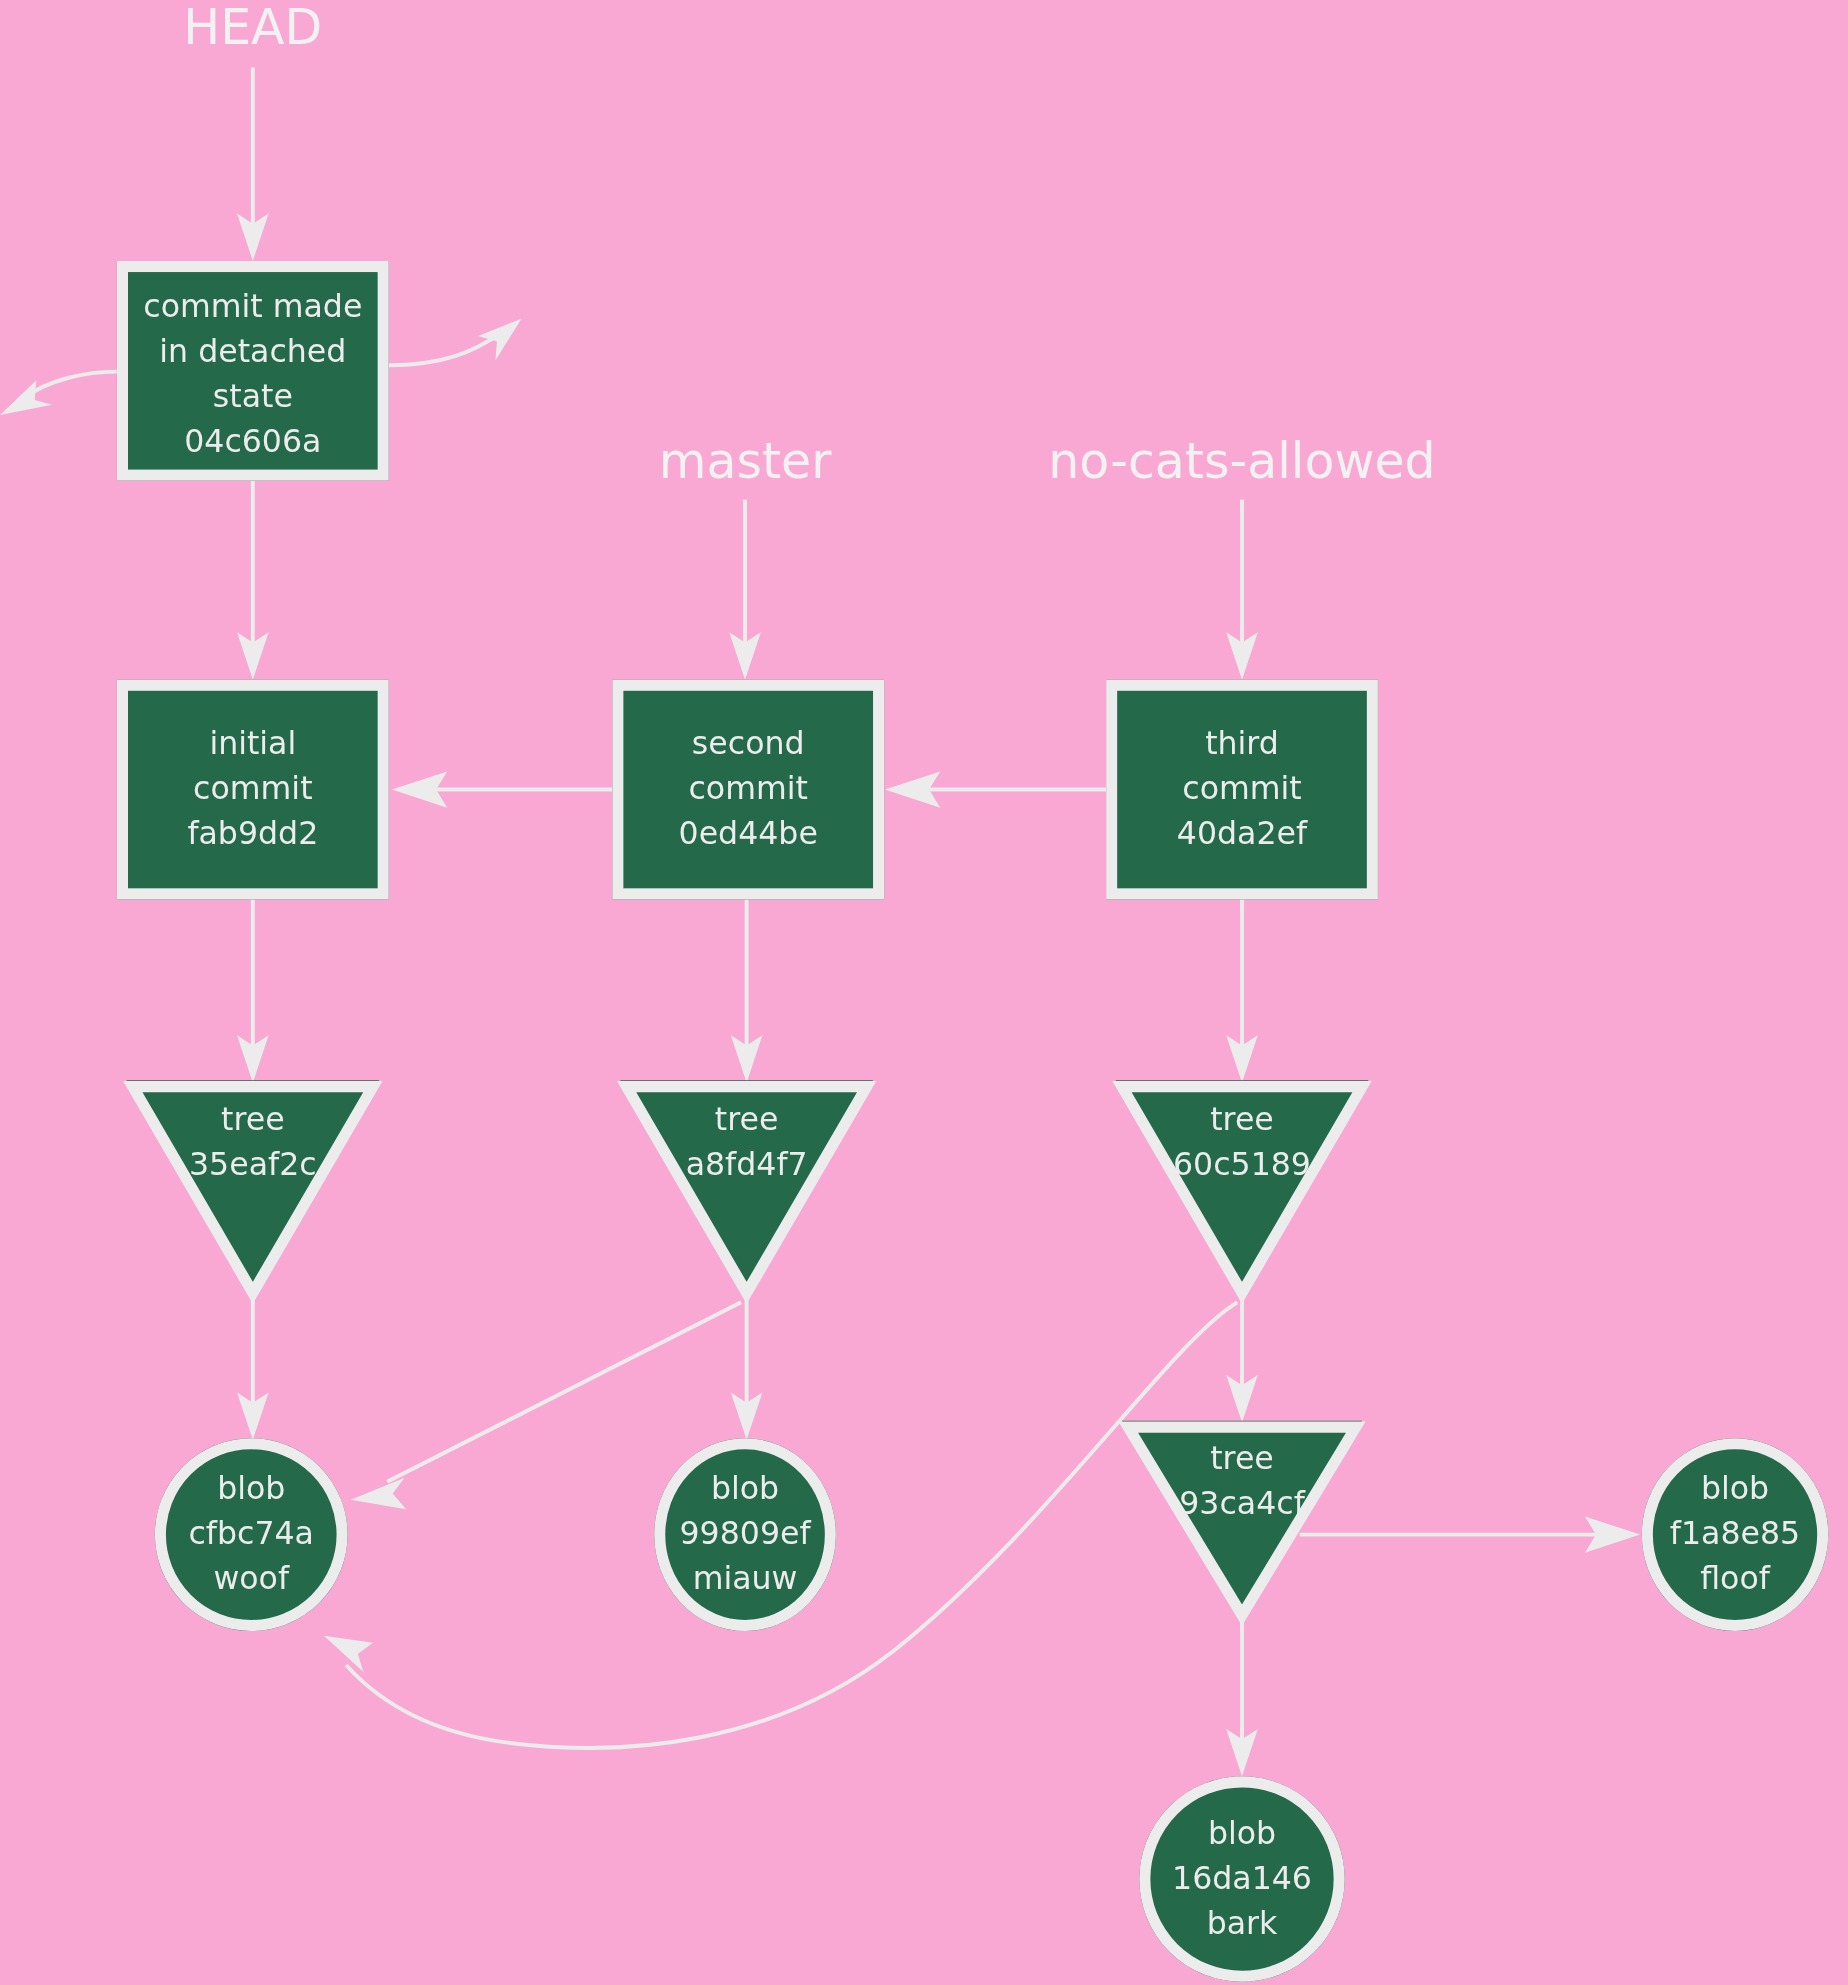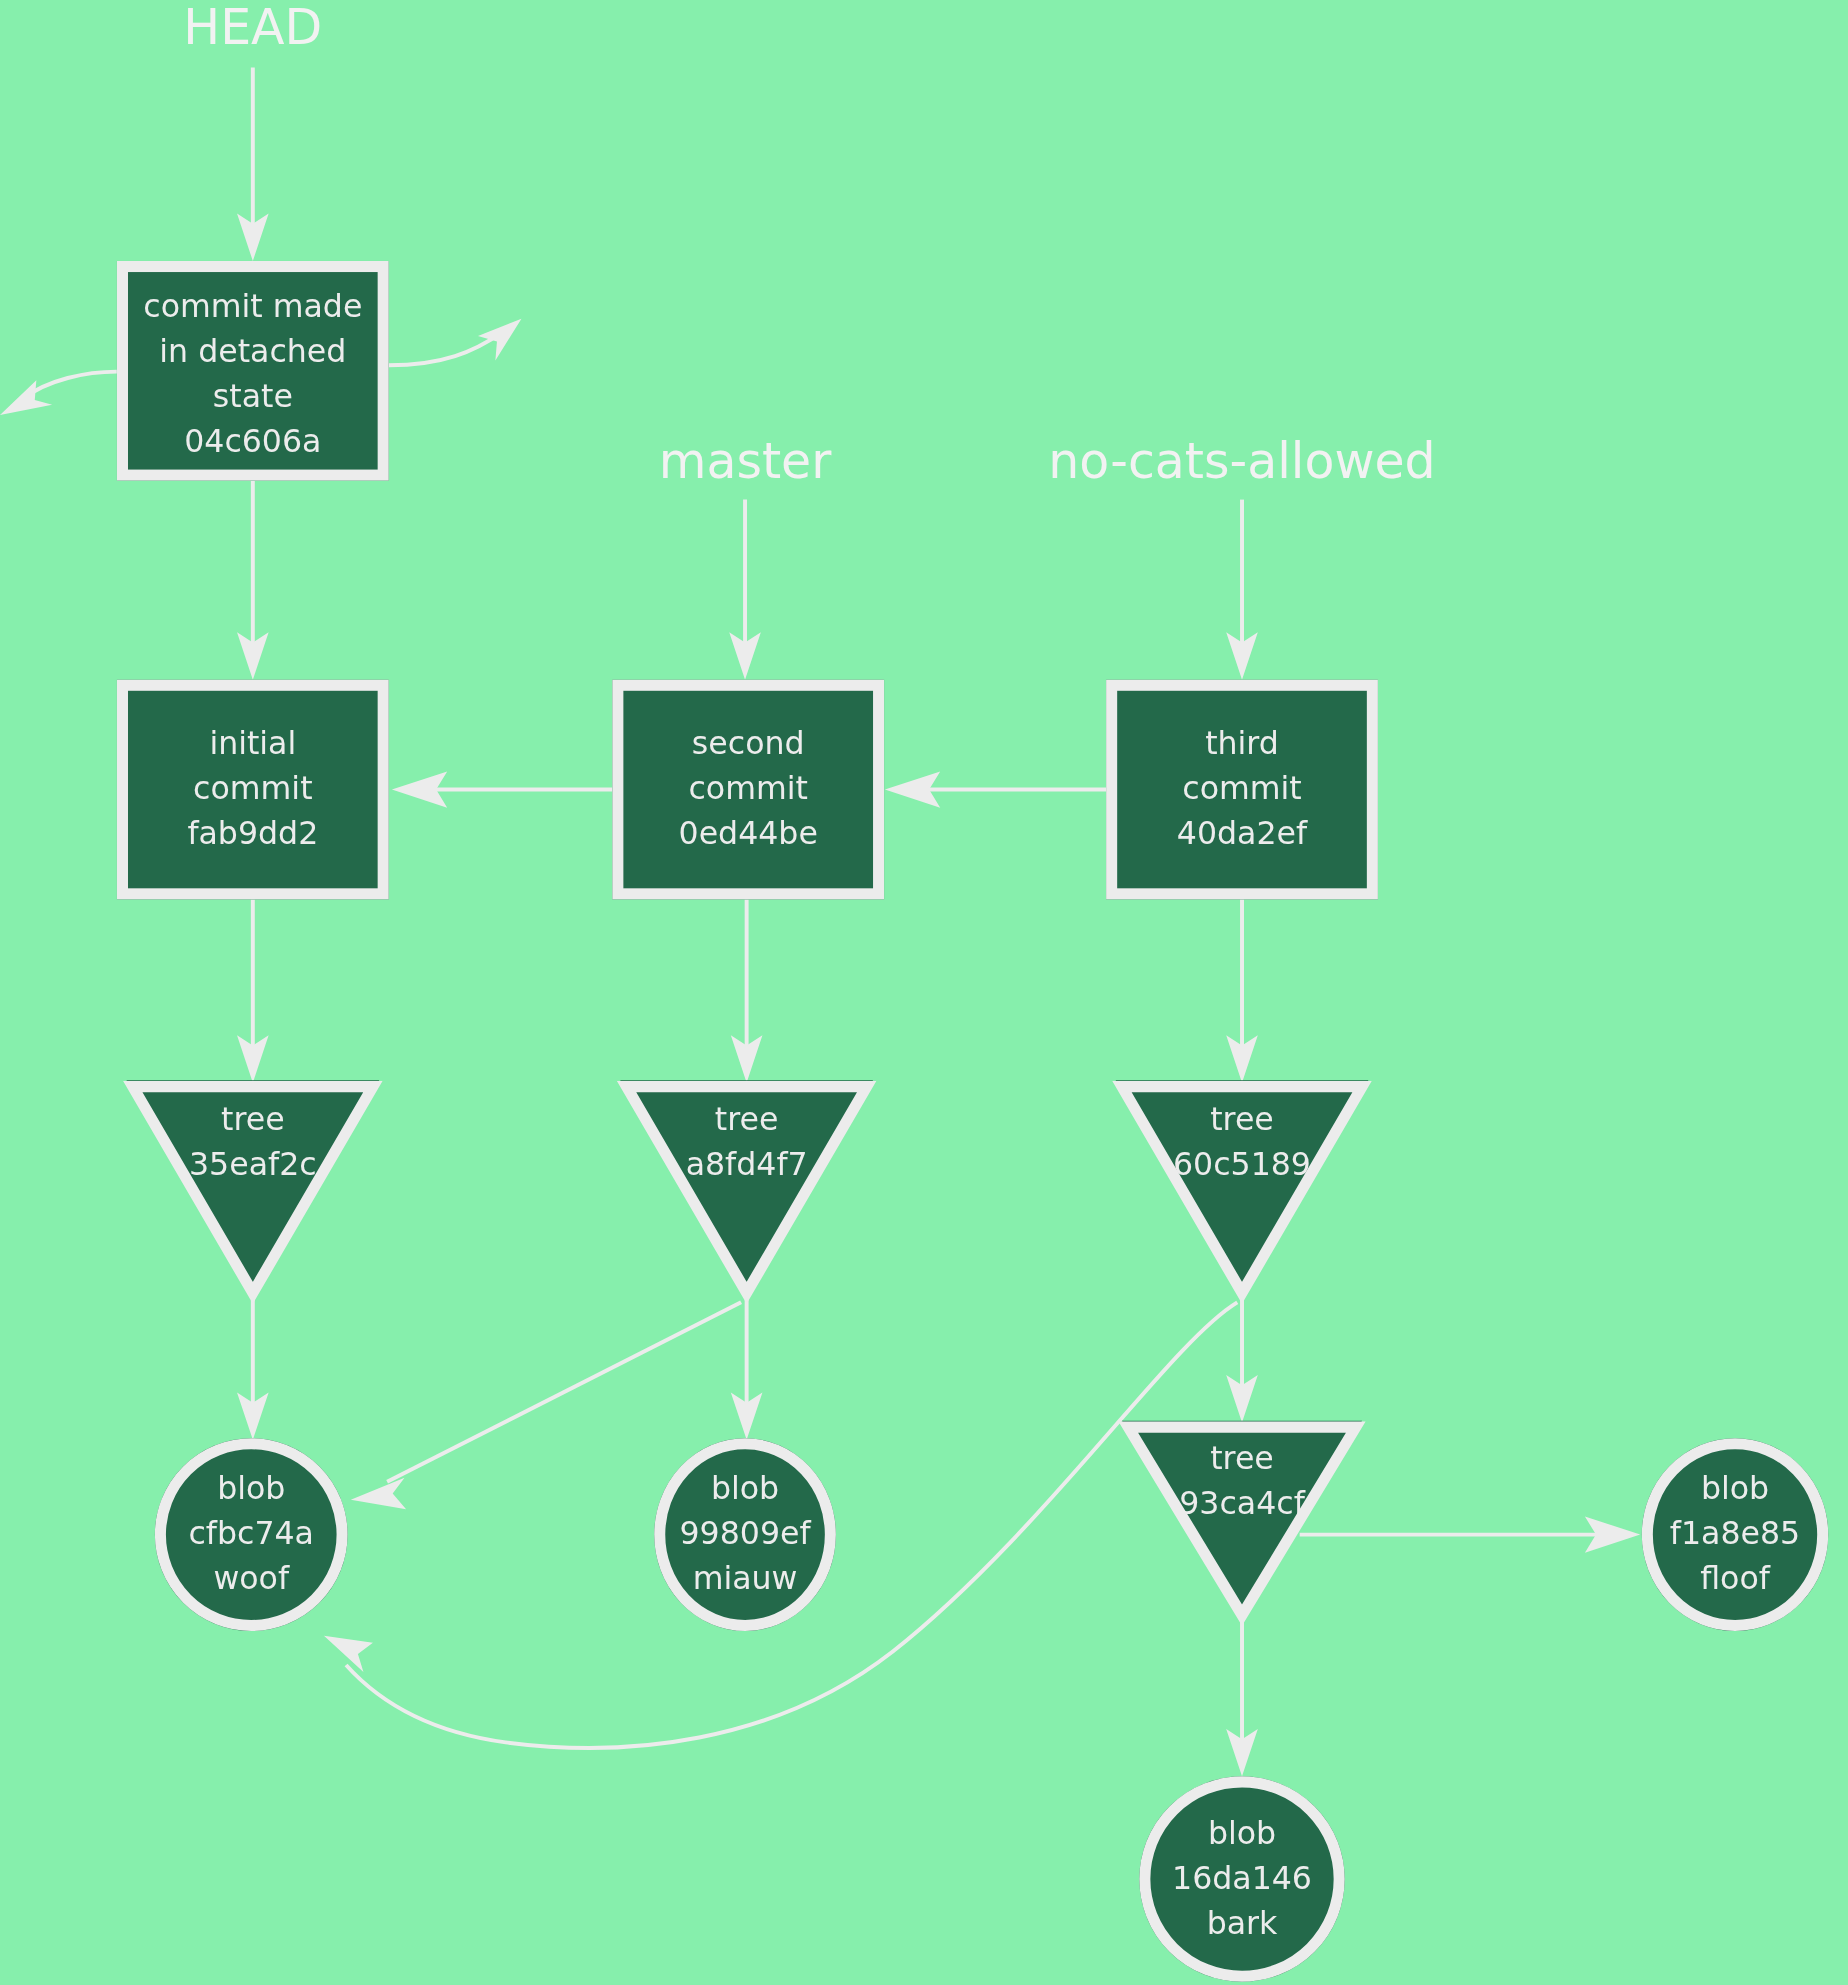--- a/index.html
+++ b/index.html
@@ -4,21 +4,21 @@
 <style>
   html, body {
     margin: 0;
     padding: 0;
     background: #000000;
   }
   #canvas-root {
     position: relative;
     width: 1848px;
     height: 1986px;
-    background: #86efac;
+    background: #f9a8d4;
     overflow: hidden;
     font-family: "DejaVu Sans", "Liberation Sans", sans-serif;
   }
   svg.graph {
     position: absolute;
     top: 0;
     left: 0;
     width: 1848px;
     height: 1986px;
     display: block;

